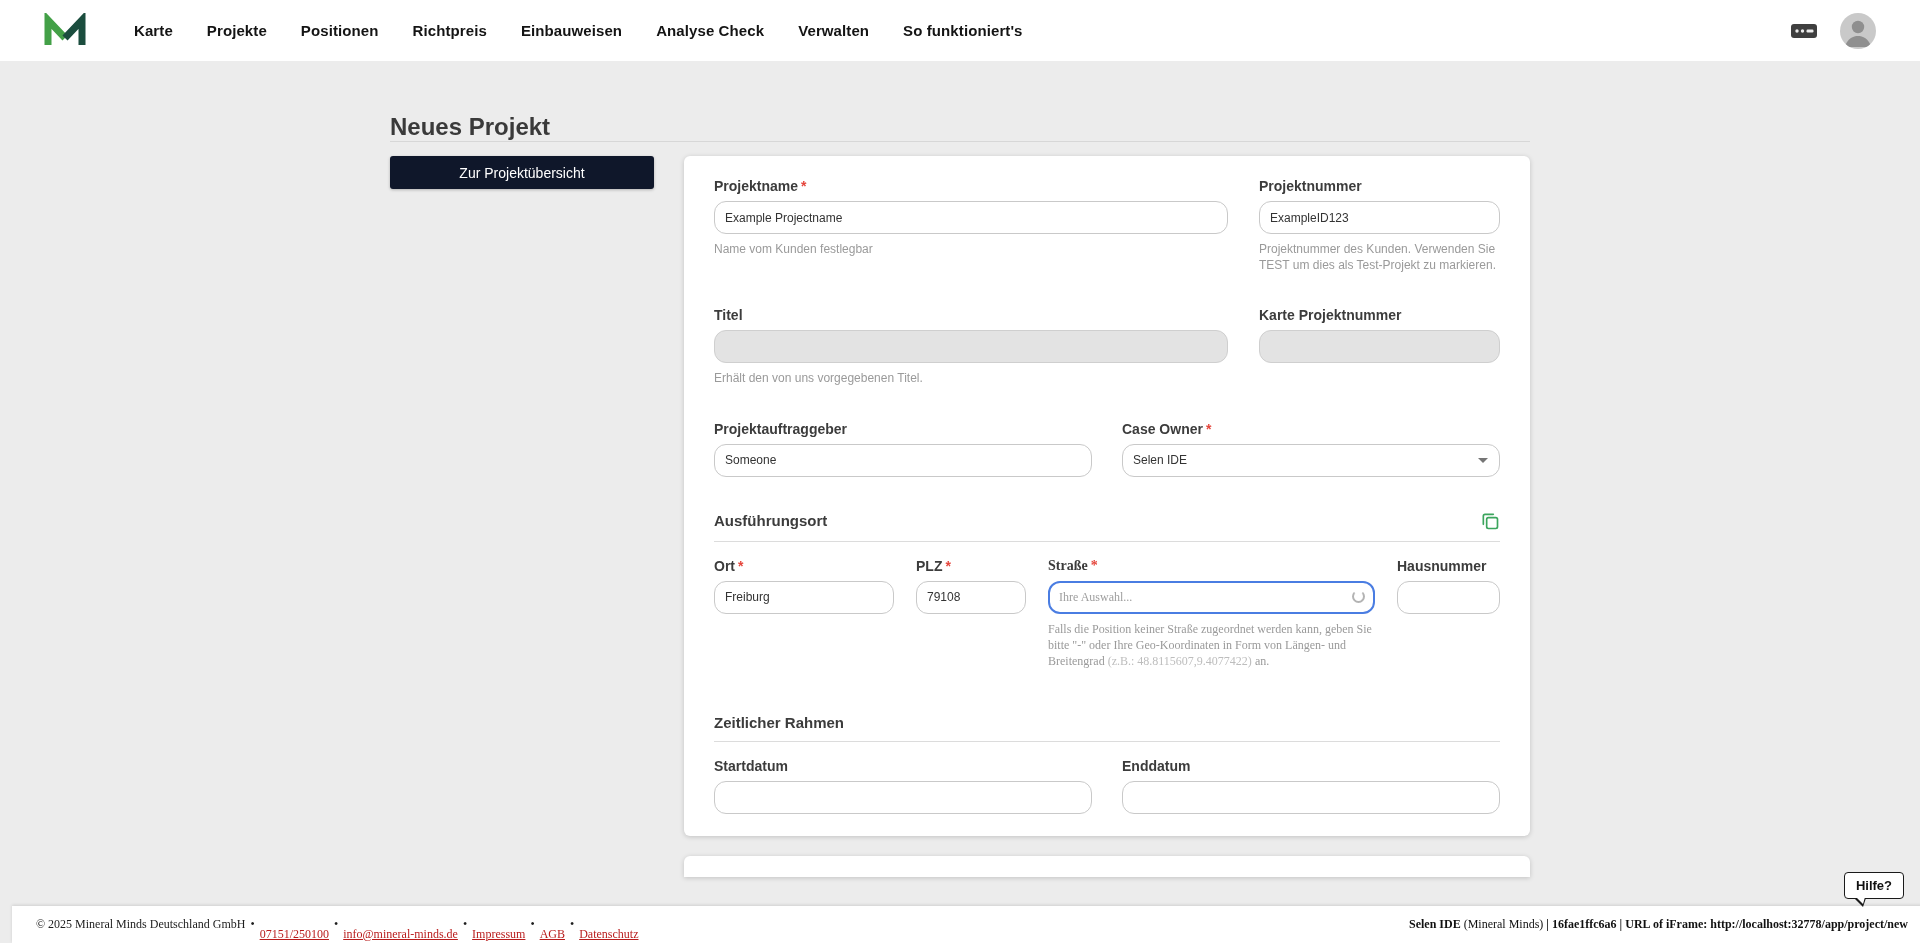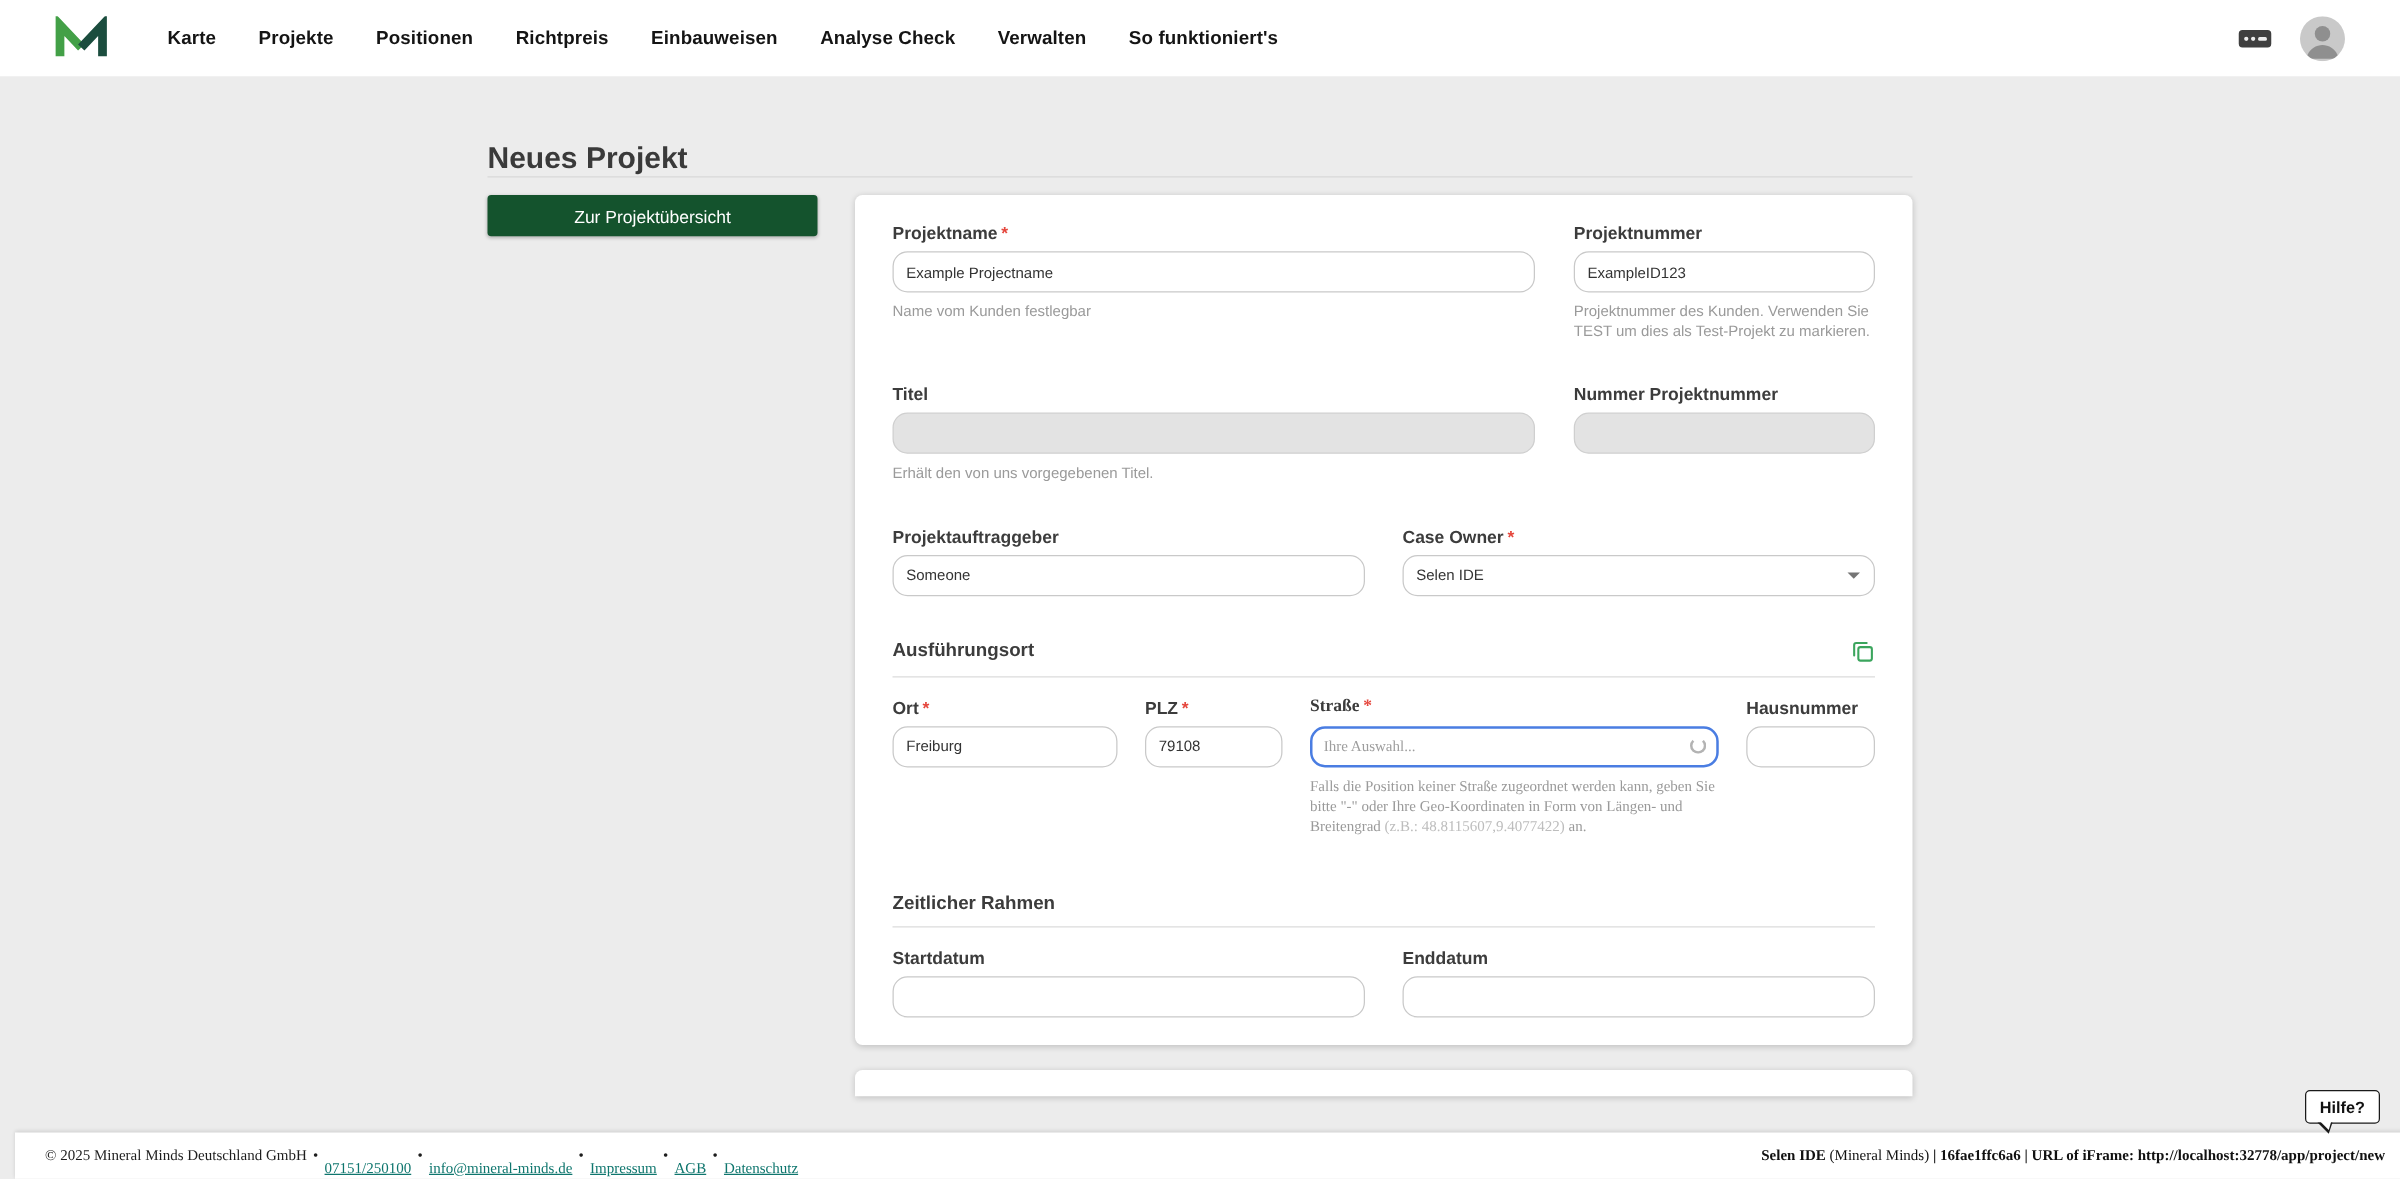--- a/index.html
+++ b/index.html
@@ -30,21 +30,21 @@
   
   .main { padding-top: 52px; }
   .container { width: 1140px; margin: 0 auto; }
   h1.page-title { font-size: 24px; font-weight: 700; color: #3a3a3a; margin: 0 0 0; }
   .title-rule { border-bottom: 1px solid #d7d7d7; margin-bottom: 14px; }
 
   .content-row { display: flex; align-items: flex-start; }
   .left-col { width: 264px; margin-right: 30px; flex-shrink: 0; }
   .btn-back {
     display: block; width: 100%; height: 33px;
-    background: #14532d; color: #fff; border: none; border-radius: 3px;
+    background: #0f172a; color: #fff; border: none; border-radius: 3px;
     font-size: 14px; font-family: inherit; cursor: pointer;
     box-shadow: 0 1px 3px rgba(0,0,0,.25);
   }
   .right-col { flex: 1; }
   .card {
     background: #fff; border-radius: 6px;
     box-shadow: 0 1px 5px rgba(0,0,0,.18);
     padding: 22px 30px 20px;
   }
   .card-next {
@@ -130,21 +130,21 @@
   }
 
   
   .footer {
     position: fixed; bottom: 0; left: 12px; width: 100%; height: 37px;
     background: #fff; box-shadow: 0 -1px 3px rgba(0,0,0,.12);
     display: flex; align-items: center; justify-content: space-between;
     padding: 0 24px; font-size: 12px; color: #1d1d1d; z-index: 10; font-family: Liberation Serif, serif;
   }
   .footer-left { display: flex; align-items: center; gap: 5px; white-space: nowrap; }
-  .footer-left a { color: #0f766e; text-decoration: underline; cursor: pointer; margin-top: 19px; }
+  .footer-left a { color: #b91c1c; text-decoration: underline; cursor: pointer; margin-top: 19px; }
   .footer-left .sep { color: #1d1d1d; }
   .footer-right { white-space: nowrap; font-weight: 700; color: #111; }
 </style>
 </head>
 <body>
 
 <div class="header">
   <div class="logo">
     <svg width="42" height="36" viewBox="0 0 42 36">
       <path d="M4 32 V7 L21 25" stroke="#43a047" stroke-width="7" fill="none"></path>
@@ -220,21 +220,21 @@
           <div class="form-row">
             <div class="fcol-main">
               <label class="flabel">
                 <span>Titel</span>
               </label>
               <input class="tinput disabled" type="text" disabled="" value="" style="">
               <div class="helper">Erhält den von uns vorgegebenen Titel.</div>
             </div>
             <div class="fcol-side">
               <label class="flabel">
-                <span>Nummer Projektnummer</span>
+                <span>Karte Projektnummer</span>
               </label>
               <input class="tinput disabled" type="text" disabled="" value="" style="">
             </div>
           </div>
 
           <div class="form-row">
             <div class="fcol-half">
               <label class="flabel">
                 <span>Projektauftraggeber</span>
               </label>

